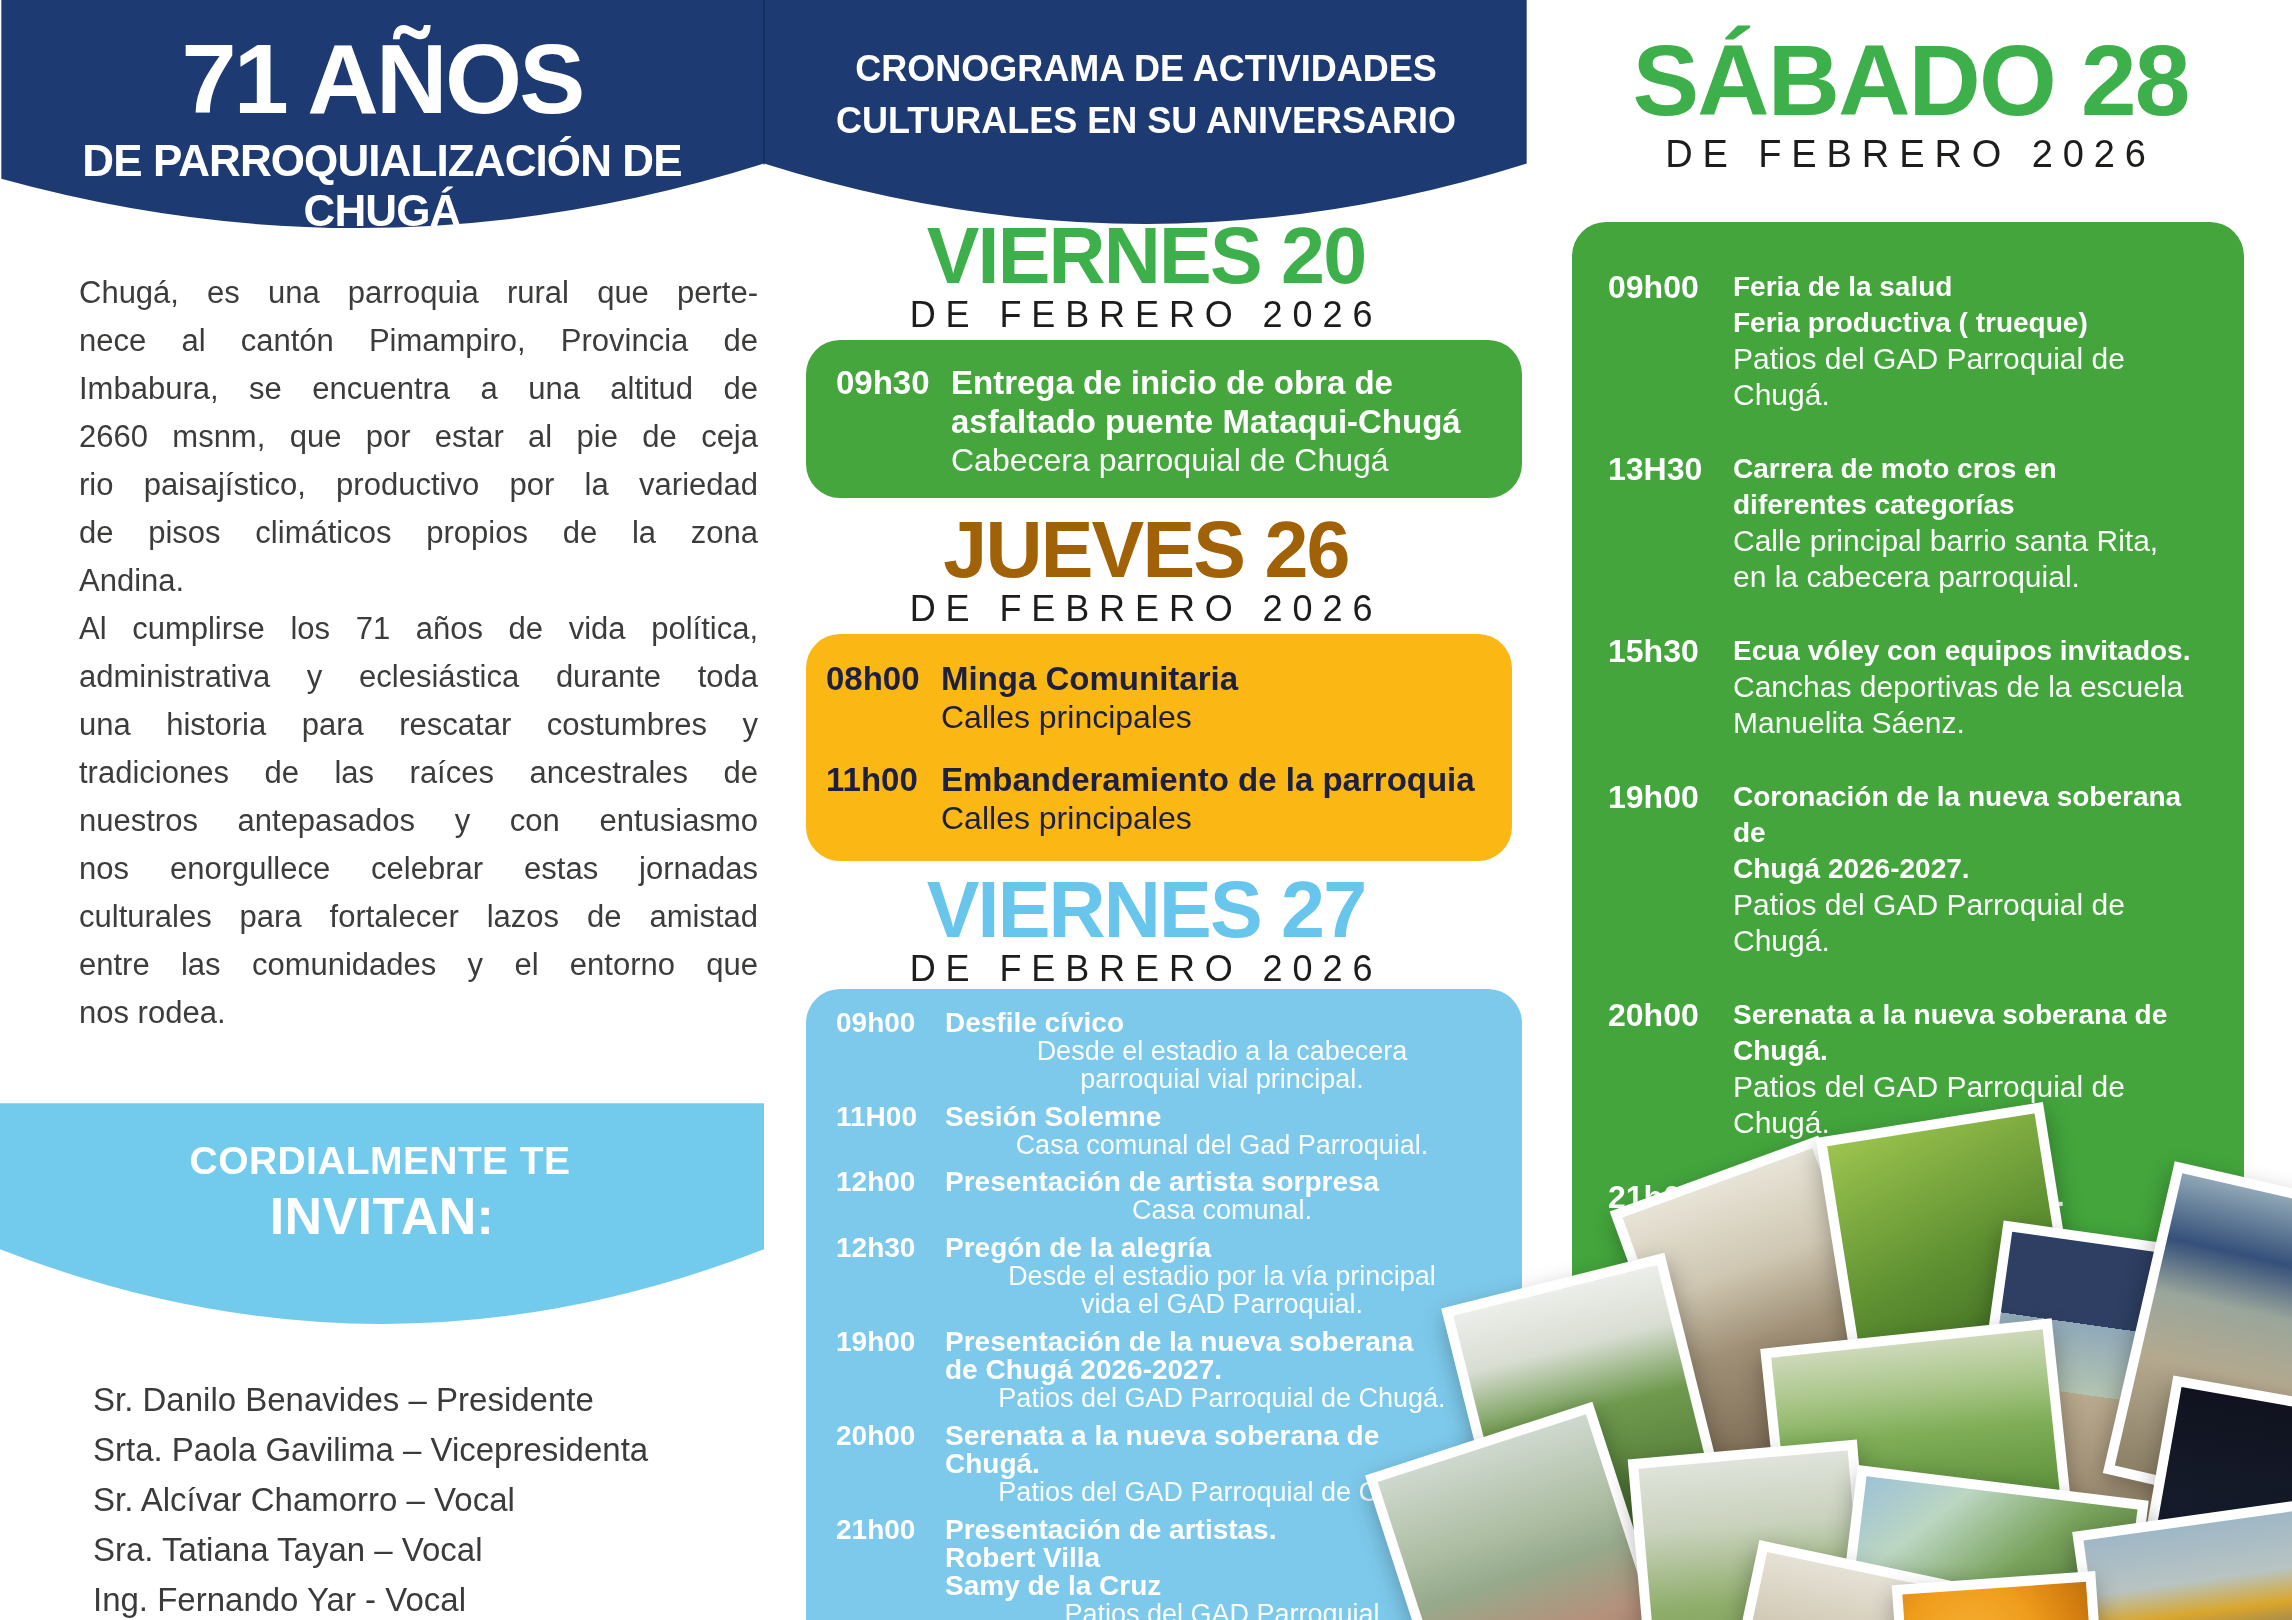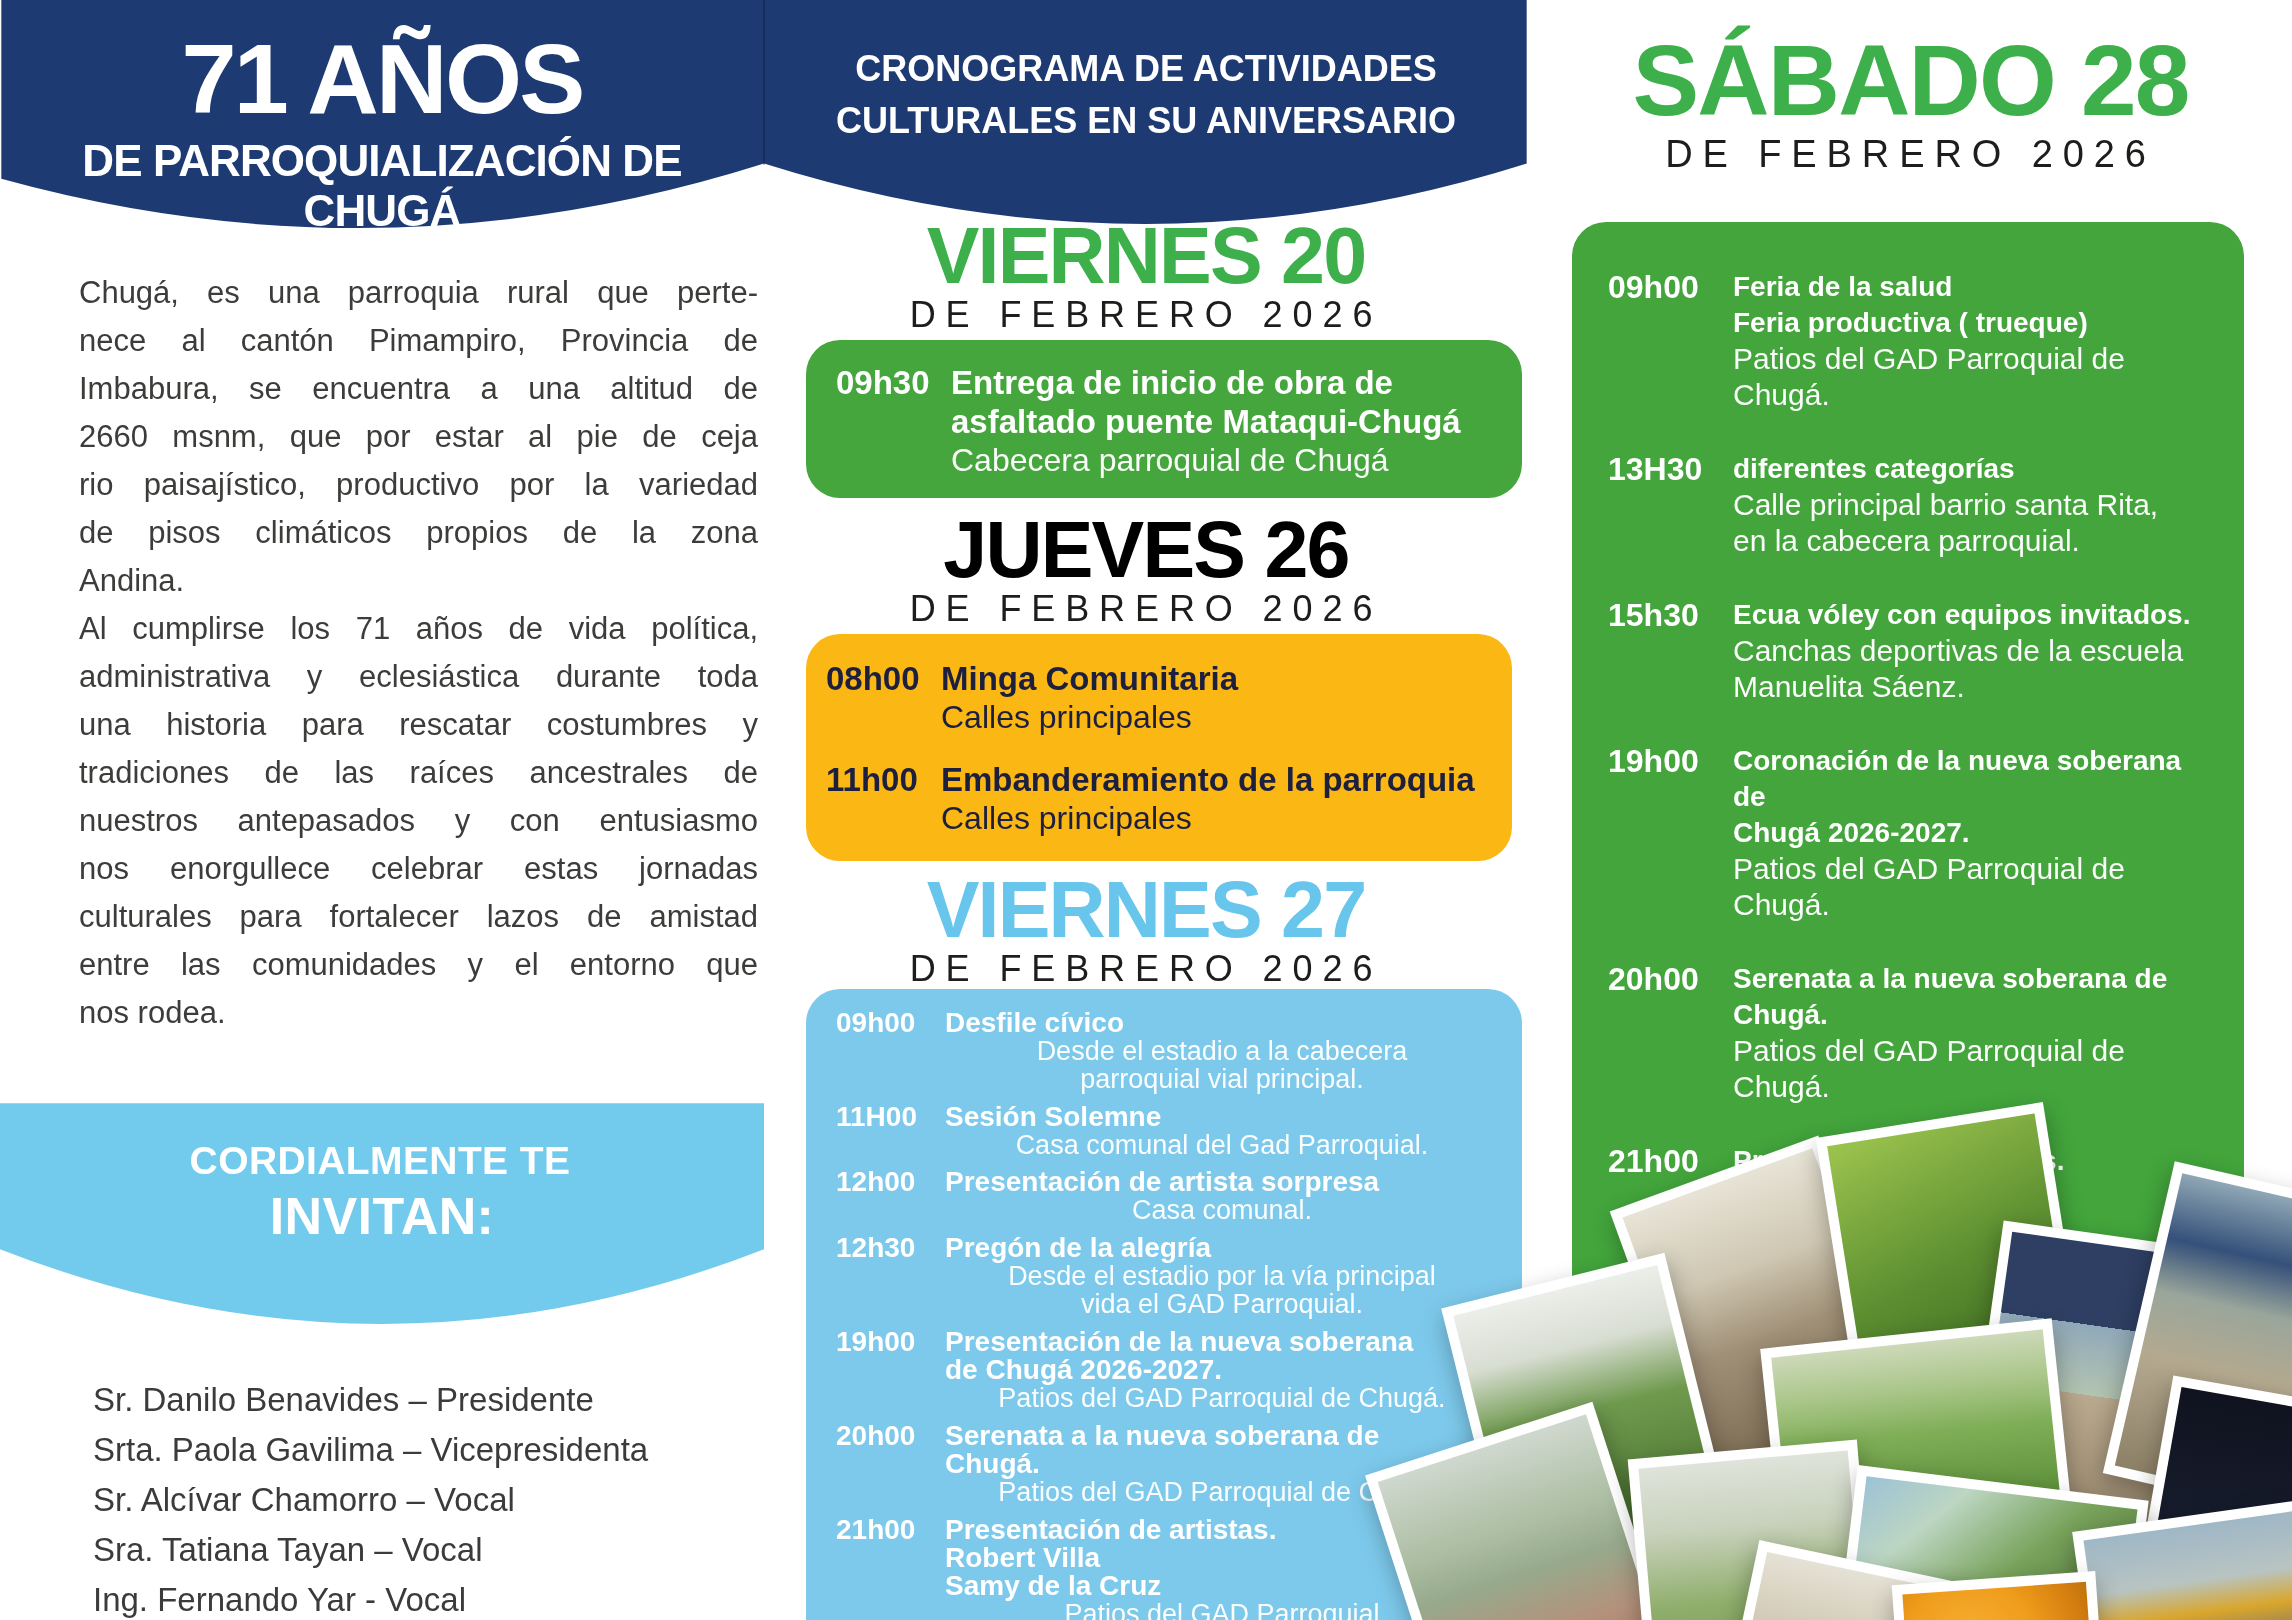--- a/index.html
+++ b/index.html
@@ -121,21 +121,21 @@
     <div class="ev">
       <div class="time">09h30</div>
       <div class="body">
         <div class="b">Entrega de inicio de obra de</div>
         <div class="b">asfaltado puente Mataqui-Chugá</div>
         <div class="l">Cabecera parroquial de Chugá</div>
       </div>
     </div>
   </div>
 
-  <div class="abs day-title" style="left:764px;top:507px;width:764px;font-size:79px;line-height:86px;color:#000000;">JUEVES 26</div>
+  <div class="abs day-title" style="left:764px;top:507px;width:764px;font-size:79px;line-height:86px;color:#a16207;">JUEVES 26</div>
   <div class="abs day-sub" style="left:764px;top:588px;width:764px;font-size:36px;line-height:41px;">DE FEBRERO 2026</div>
   <div class="box ybox" style="left:806px;top:634px;width:659px;padding-left:20px;">
     <div class="ev">
       <div class="time">08h00</div>
       <div class="body">
         <div class="b">Minga Comunitaria</div>
         <div class="l">Calles principales</div>
       </div>
     </div>
     <div class="ev" style="margin-bottom:5.4px;">
@@ -216,20 +216,21 @@
       <div class="time">09h00</div>
       <div class="body">
         <div class="b">Feria de la salud</div>
         <div class="b">Feria productiva ( trueque)</div>
         <div class="l">Patios del GAD Parroquial de Chugá.</div>
       </div>
     </div>
     <div class="ev">
       <div class="time">13H30</div>
       <div class="body">
+        <div class="b">Carrera de moto cros en</div>
         <div class="b">diferentes categorías</div>
         <div class="l">Calle principal barrio santa Rita,</div>
         <div class="l">en la cabecera parroquial.</div>
       </div>
     </div>
     <div class="ev">
       <div class="time">15h30</div>
       <div class="body">
         <div class="b">Ecua vóley con equipos invitados.</div>
         <div class="l">Canchas deportivas de la escuela</div>

